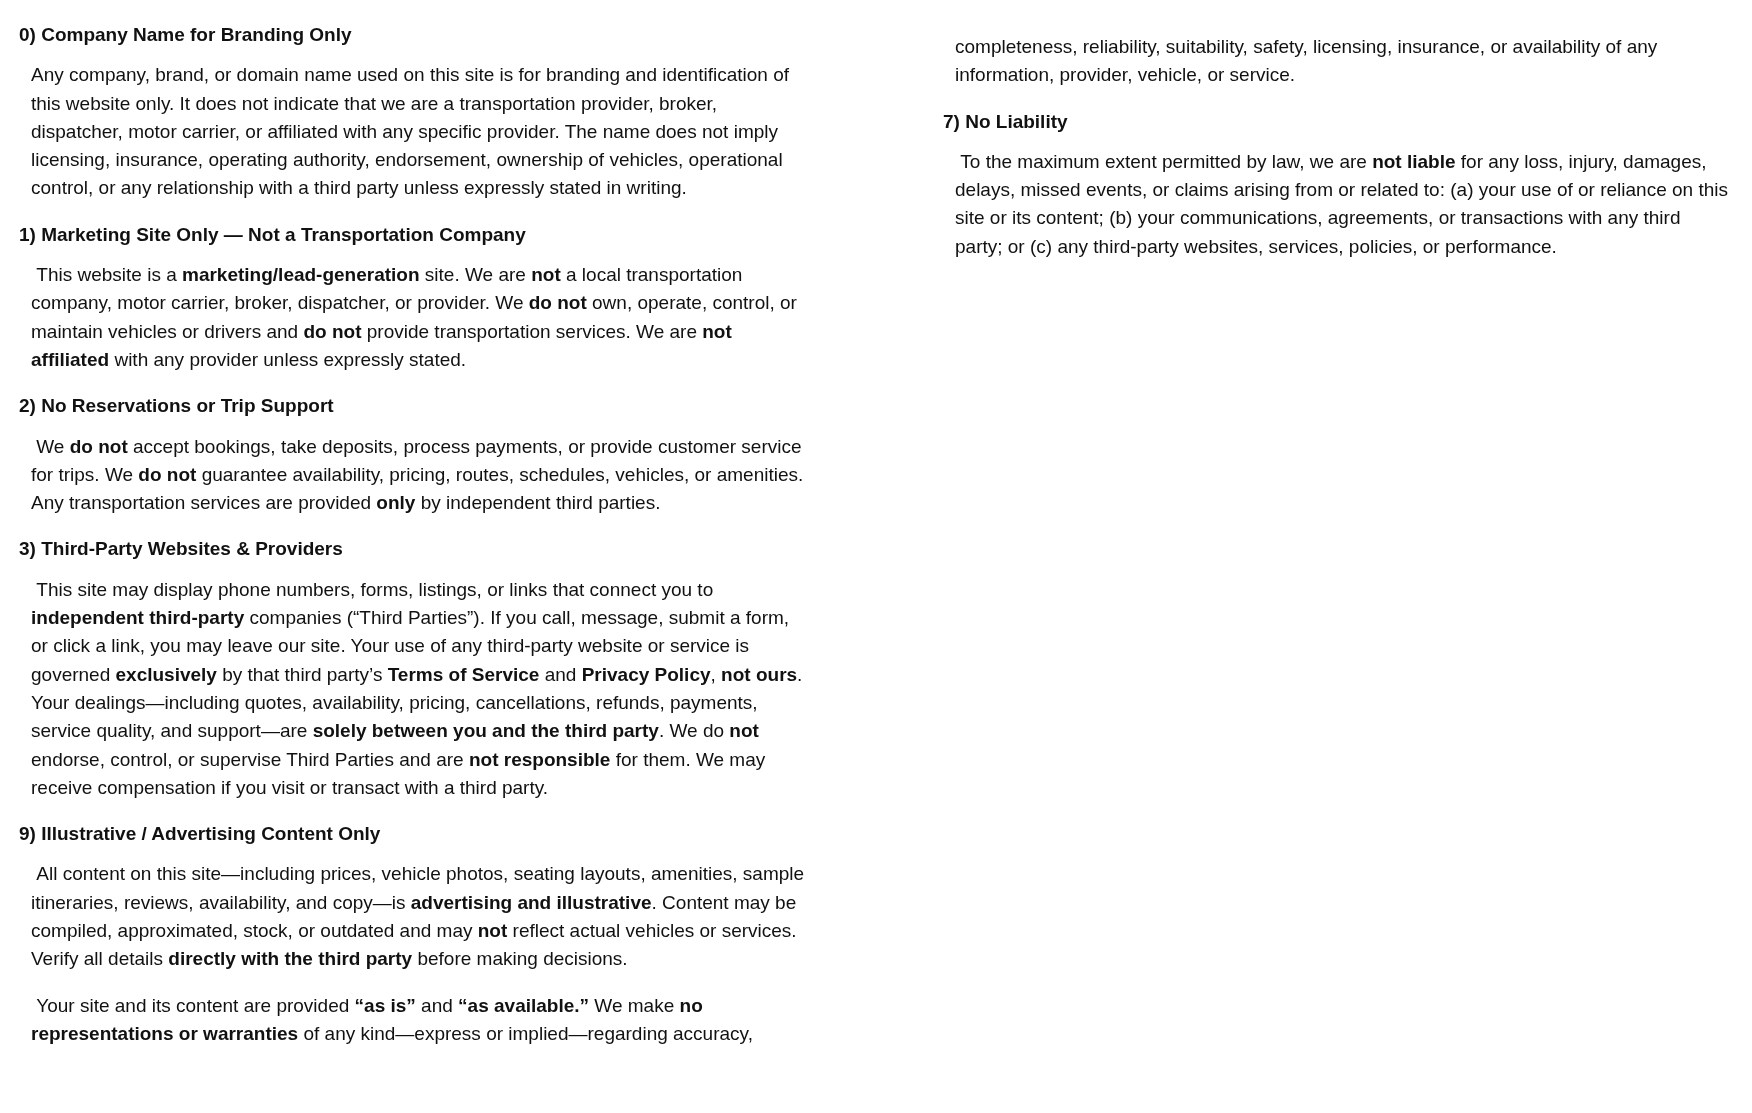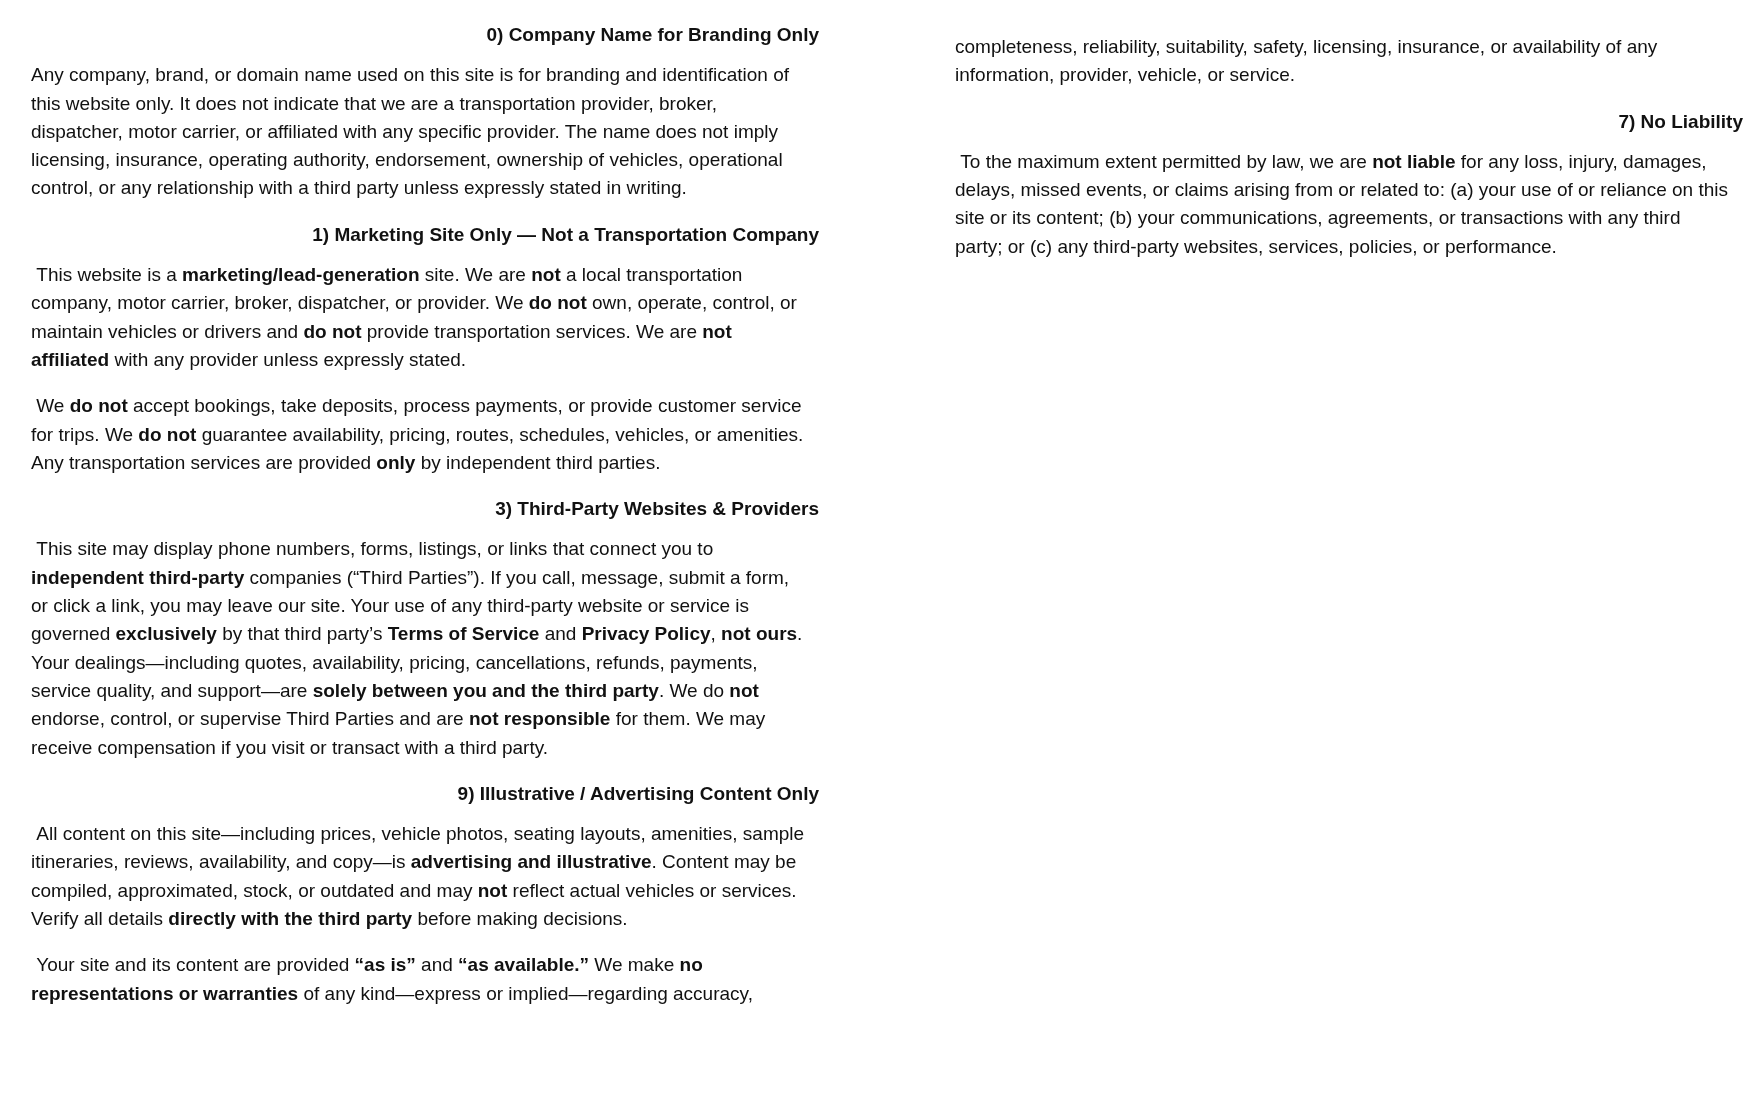--- a/index.html
+++ b/index.html
@@ -24,21 +24,20 @@
   .col {
     flex: 0 0 800px;
     width: 800px;
   }
   section.disclaimer-section {
     margin: 0 0 18px 0;
   }
   .section-heading {
     font-weight: 700;
     white-space: pre-wrap;
-    text-align: right;
   }
   .section-body {
     margin: 12px;
     white-space: pre-wrap;
   }
   .section-body strong {
     font-weight: 700;
   }
 </style>
 </head>
@@ -48,20 +47,21 @@
   <div class="col">
       <section class="disclaimer-section">
         <div class="section-heading">0) Company Name for Branding Only</div>
         <p class="section-body"><span>Any company, brand, or domain name used on this site is for branding and identification of this website only. It does not indicate that we are a transportation provider, broker, dispatcher, motor carrier, or affiliated with any specific provider. The name does not imply licensing, insurance, operating authority, endorsement, ownership of vehicles, operational control, or any relationship with a third party unless expressly stated in writing.</span></p>
       </section>
       <section class="disclaimer-section">
         <div class="section-heading">1) Marketing Site Only — Not a Transportation Company</div>
         <p class="section-body"><span> This website is a </span><strong>marketing/lead-generation</strong><span> site. We are </span><strong>not</strong><span> a local transportation company, motor carrier, broker, dispatcher, or provider. We </span><strong>do not</strong><span> own, operate, control, or maintain vehicles or drivers and </span><strong>do not</strong><span> provide transportation services. We are </span><strong>not affiliated</strong><span> with any provider unless expressly stated.</span></p>
       </section>
       <section class="disclaimer-section">
+        <div class="section-heading">2) No Reservations or Trip Support</div>
         <p class="section-body"><span> We </span><strong>do not</strong><span> accept bookings, take deposits, process payments, or provide customer service for trips. We </span><strong>do not</strong><span> guarantee availability, pricing, routes, schedules, vehicles, or amenities. Any transportation services are provided </span><strong>only</strong><span> by independent third parties.</span></p>
       </section>
       <section class="disclaimer-section">
         <div class="section-heading">3) Third-Party Websites &amp; Providers</div>
         <p class="section-body"><span> This site may display phone numbers, forms, listings, or links that connect you to </span><strong>independent third-party</strong><span> companies (“Third Parties”). If you call, message, submit a form, or click a link, you may leave our site. Your use of any third-party website or service is governed </span><strong>exclusively</strong><span> by that third party’s </span><strong>Terms of Service</strong><span> and </span><strong>Privacy Policy</strong><span>, </span><strong>not ours</strong><span>. Your dealings—including quotes, availability, pricing, cancellations, refunds, payments, service quality, and support—are </span><strong>solely between you and the third party</strong><span>. We do </span><strong>not</strong><span> endorse, control, or supervise Third Parties and are </span><strong>not responsible</strong><span> for them. We may receive compensation if you visit or transact with a third party.</span></p>
       </section>
       <section class="disclaimer-section">
         <div class="section-heading">9) Illustrative / Advertising Content Only</div>
         <p class="section-body"><span> All content on this site—including prices, vehicle photos, seating layouts, amenities, sample itineraries, reviews, availability, and copy—is </span><strong>advertising and illustrative</strong><span>. Content may be compiled, approximated, stock, or outdated and may </span><strong>not</strong><span> reflect actual vehicles or services. Verify all details </span><strong>directly with the third party</strong><span> before making decisions.</span></p>
       </section>

